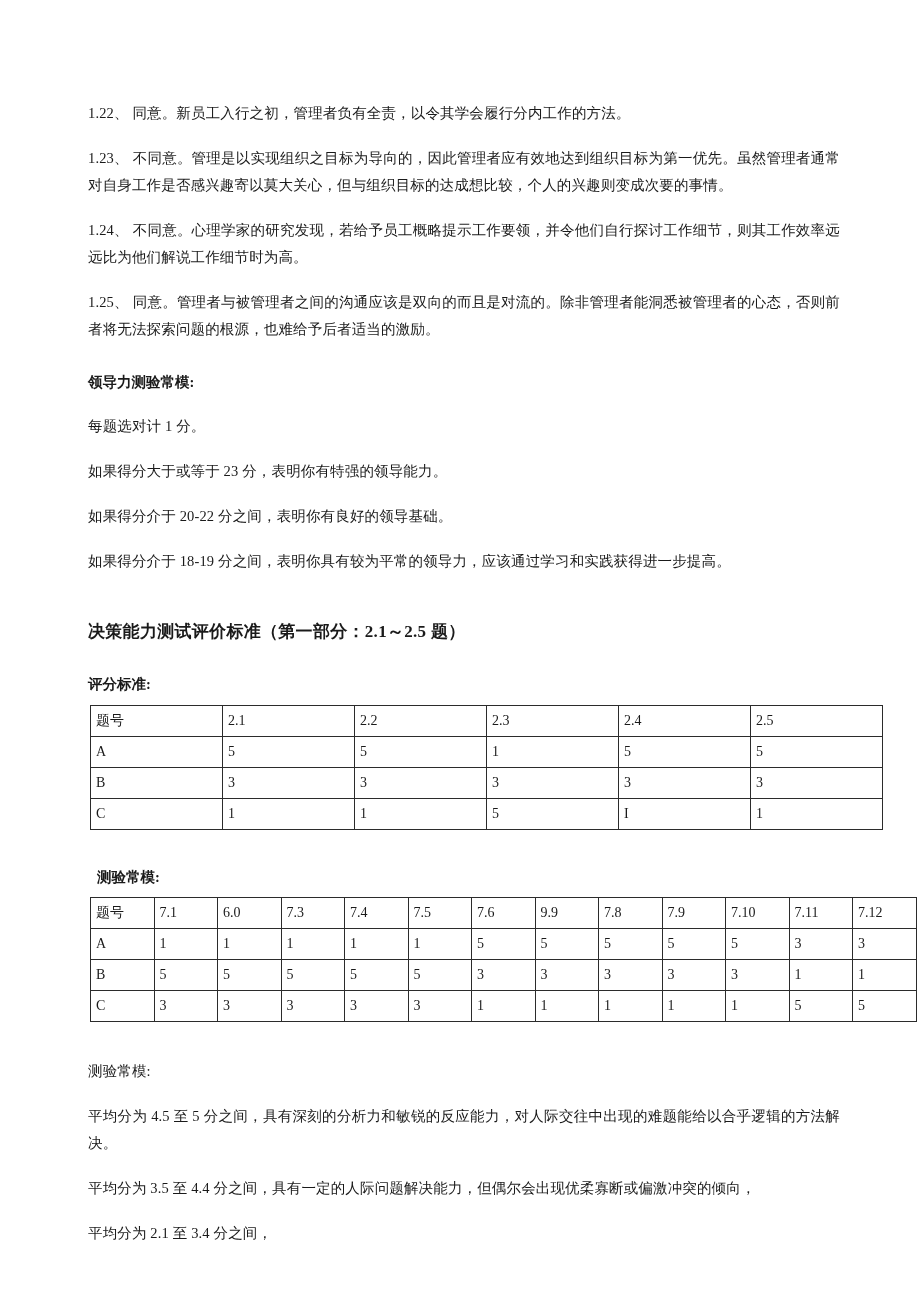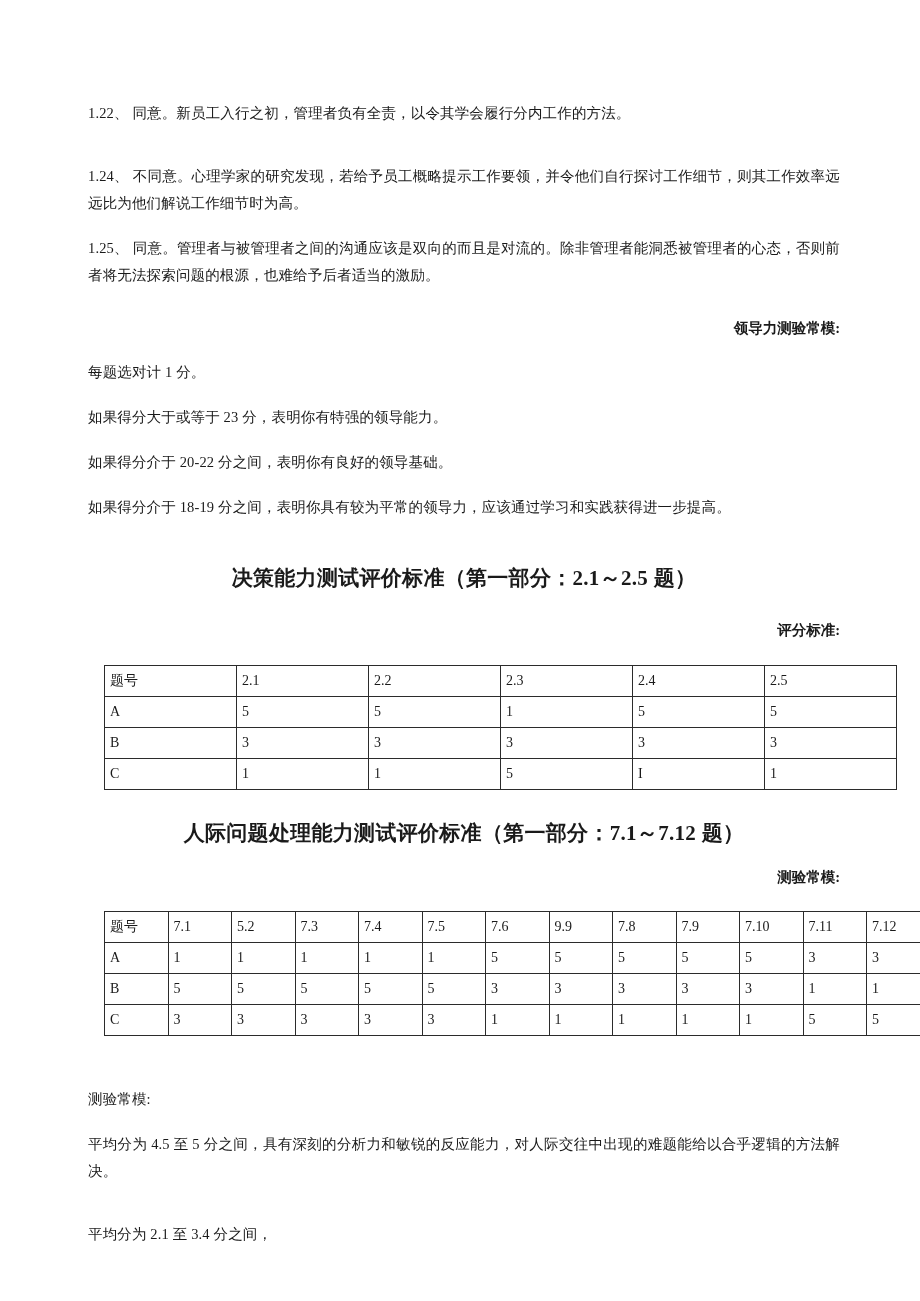--- a/index.html
+++ b/index.html
@@ -44,40 +44,38 @@
   .gap-lg { height: 26px; }
   .gap-xl { height: 34px; }
 
   
   .label-bold {
     font-weight: bold;
     font-size: 14.5px;
     line-height: 26px;
     margin: 0;
     padding: 0;
-    text-align: right;
   }
   .label-indent { padding-left: 9px; }
 
   
   h2.center-heading {
-    font-size: 21px;
+    font-size: 17px;
     font-weight: bold;
-    text-align: center;
     margin: 0;
     padding: 0;
     line-height: 26px;
     letter-spacing: 0.3px;
   }
 
   
   table.score-table {
     border-collapse: collapse;
     table-layout: fixed;
-    margin: 16px;
+    margin: 2px;
     padding: 0;
     font-size: 14px;
   }
   table.score-table td {
     border: 1px solid #2b2b2b;
     height: 30px;
     padding: 0 0 0 5px;
     vertical-align: middle;
     line-height: 28px;
     font-weight: normal;
@@ -92,20 +90,21 @@
 </style>
 </head>
 <body>
 
 <div class="page">
   <div class="content">
 
     <p class="body-para">1.22、 同意。新员工入行之初，管理者负有全责，以令其学会履行分内工作的方法。</p>
     <div class="gap-md"></div>
 
+    <p class="body-para">1.23、 不同意。管理是以实现组织之目标为导向的，因此管理者应有效地达到组织目标为第一优先。虽然管理者通常对自身工作是否感兴趣寄以莫大关心，但与组织目标的达成想比较，个人的兴趣则变成次要的事情。</p>
     <div class="gap-md"></div>
 
     <p class="body-para">1.24、 不同意。心理学家的研究发现，若给予员工概略提示工作要领，并令他们自行探讨工作细节，则其工作效率远远比为他们解说工作细节时为高。</p>
     <div class="gap-md"></div>
 
     <p class="body-para">1.25、 同意。管理者与被管理者之间的沟通应该是双向的而且是对流的。除非管理者能洞悉被管理者的心态，否则前者将无法探索问题的根源，也难给予后者适当的激励。</p>
     <div class="gap-lg"></div>
 
     <p class="label-bold">领导力测验常模:</p>
     <div class="gap-md"></div>
@@ -162,32 +161,31 @@
           <td>1</td>
           <td>5</td>
           <td>I</td>
           <td>1</td>
         </tr>
       </tbody>
     </table>
 
     <div class="gap-sm"></div>
 
-    <h2 class="center-heading">人际问题处理能力测试评价标准（第一部分：7.1～7.12 题）</h2>
     <div class="gap-md"></div>
 
     <p class="label-bold label-indent">测验常模:</p>
     <div style="height:5px"></div>
 
     <table class="score-table" id="table-interpersonal">
       <tbody>
         <tr>
           <td>题号</td>
           <td>7.1</td>
-          <td>5.2</td>
+          <td>6.0</td>
           <td>7.3</td>
           <td>7.4</td>
           <td>7.5</td>
           <td>7.6</td>
           <td>9.9</td>
           <td>7.8</td>
           <td>7.9</td>
           <td>7.10</td>
           <td>7.11</td>
           <td>7.12</td>
@@ -241,18 +239,19 @@
     </table>
 
     <div class="gap-xl"></div>
 
     <p class="body-para">测验常模:</p>
     <div class="gap-md"></div>
 
     <p class="body-para">平均分为 4.5 至 5 分之间，具有深刻的分析力和敏锐的反应能力，对人际交往中出现的难题能给以合乎逻辑的方法解决。</p>
     <div class="gap-md"></div>
 
+    <p class="body-para">平均分为 3.5 至 4.4 分之间，具有一定的人际问题解决能力，但偶尔会出现优柔寡断或偏激冲突的倾向，</p>
     <div class="gap-md"></div>
 
     <p class="body-para">平均分为 2.1 至 3.4 分之间，</p>
 
   </div>
 </div>
 
 </body></html>

